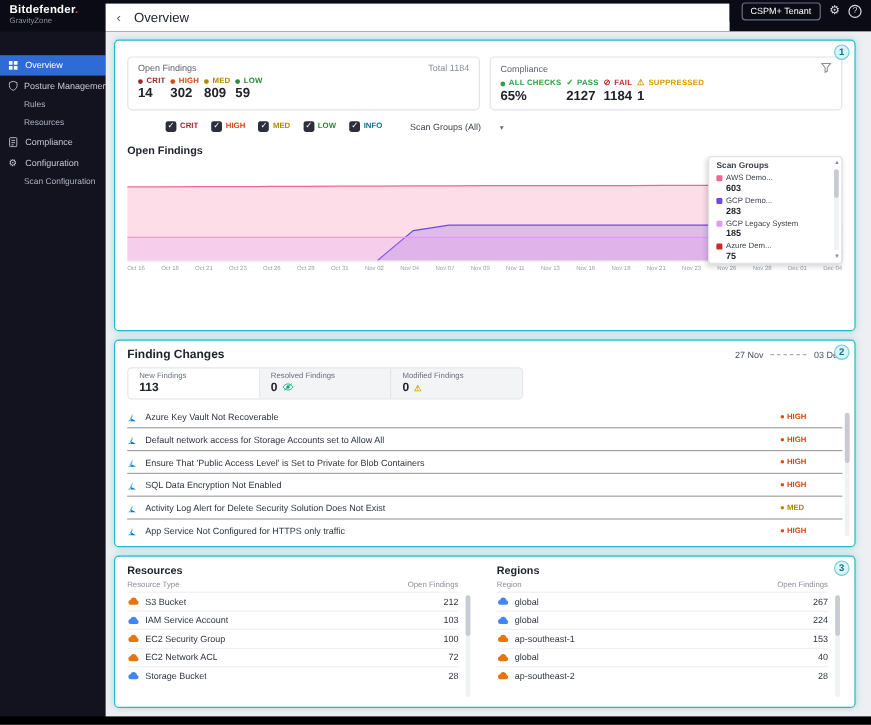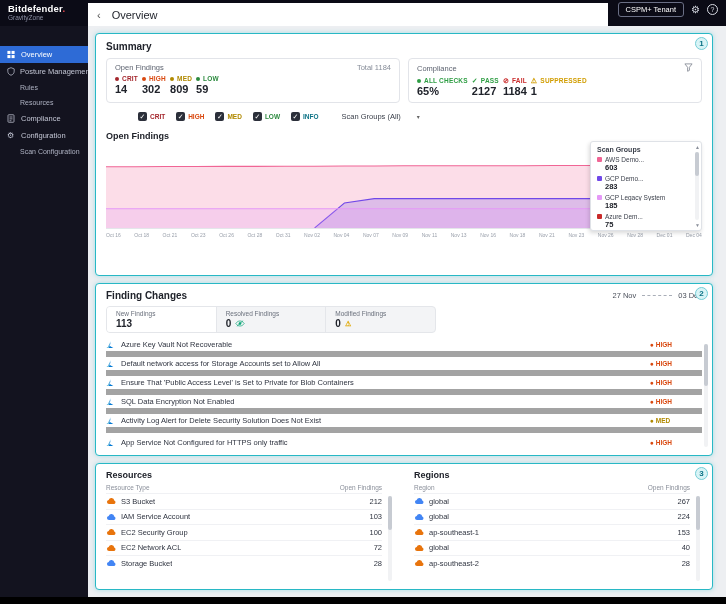--- a/index.html
+++ b/index.html
@@ -92,21 +92,21 @@
   .tabs { display:flex; margin-top:5px; width:330px; border:1px solid #e4e6ea; border-radius:4px; overflow:hidden; background:#f3f4f6; }
   .tab { flex:1; padding:3px 9px; border-right:1px solid #e4e6ea; cursor:pointer; }
   .tab:last-child { border-right:none; }
   .tab.active { background:#fff; }
   .tab-label { font-size:6.5px; color:#6a707c; }
   .tab-value { font-size:10px; font-weight:bold; color:#20232b; display:flex; align-items:center; gap:4px; margin-top:1px; }
   .eye-ic svg { width:10px; height:7px; stroke:#0ca678; fill:none; stroke-width:1; }
   .eye-ic svg circle { fill:#0ca678; }
   .warn-ic { color:#e0a800; font-size:7px; }
   .f-list { margin-top:5px; }
-  .f-row { display:flex; align-items:center; gap:6px; height:19px; border-bottom:6px solid #a3a3a3; cursor:pointer; }
+  .f-row { display:flex; align-items:center; gap:6px; height:19px; border-bottom:1px solid #a3a3a3; cursor:pointer; }
   .f-row:last-child { border-bottom:none; }
   .azure-ic svg { width:9px; height:9px; display:block; }
   .f-title { flex:1; font-size:7.5px; color:#2f3440; white-space:nowrap; overflow:hidden; }
   .f-sev { font-size:6.5px; font-weight:bold; width:42px; text-align:left; margin-right:10px; }
   .sev-high{color:#d9480f} .sev-med{color:#b08900}
   .f-scroll { position:absolute; right:4px; top:60px; bottom:8px; width:4px; background:#f1f2f4; border-radius:2px; cursor:pointer; }
   .f-thumb { width:4px; height:42px; background:#c7cbd2; border-radius:2px; }
 
   
   .tables { display:flex; gap:20px; height:100%; }
@@ -186,21 +186,20 @@
     </div>
     <div class="nav-item child">
       <span>Scan Configuration</span>
     </div>
   </nav>
 
   <div class="main">
 
     <section class="card" id="card-summary">
       <div class="tour-badge">1</div>
-      <div class="card-title">Summary</div>
 
       <div class="panels">
         <div class="panel">
           <div class="panel-head">
             <span>Open Findings</span>
             <span class="panel-total">Total 1184</span>
           </div>
           <div class="stats">
             <div>
               <div class="stat-label c-crit">

